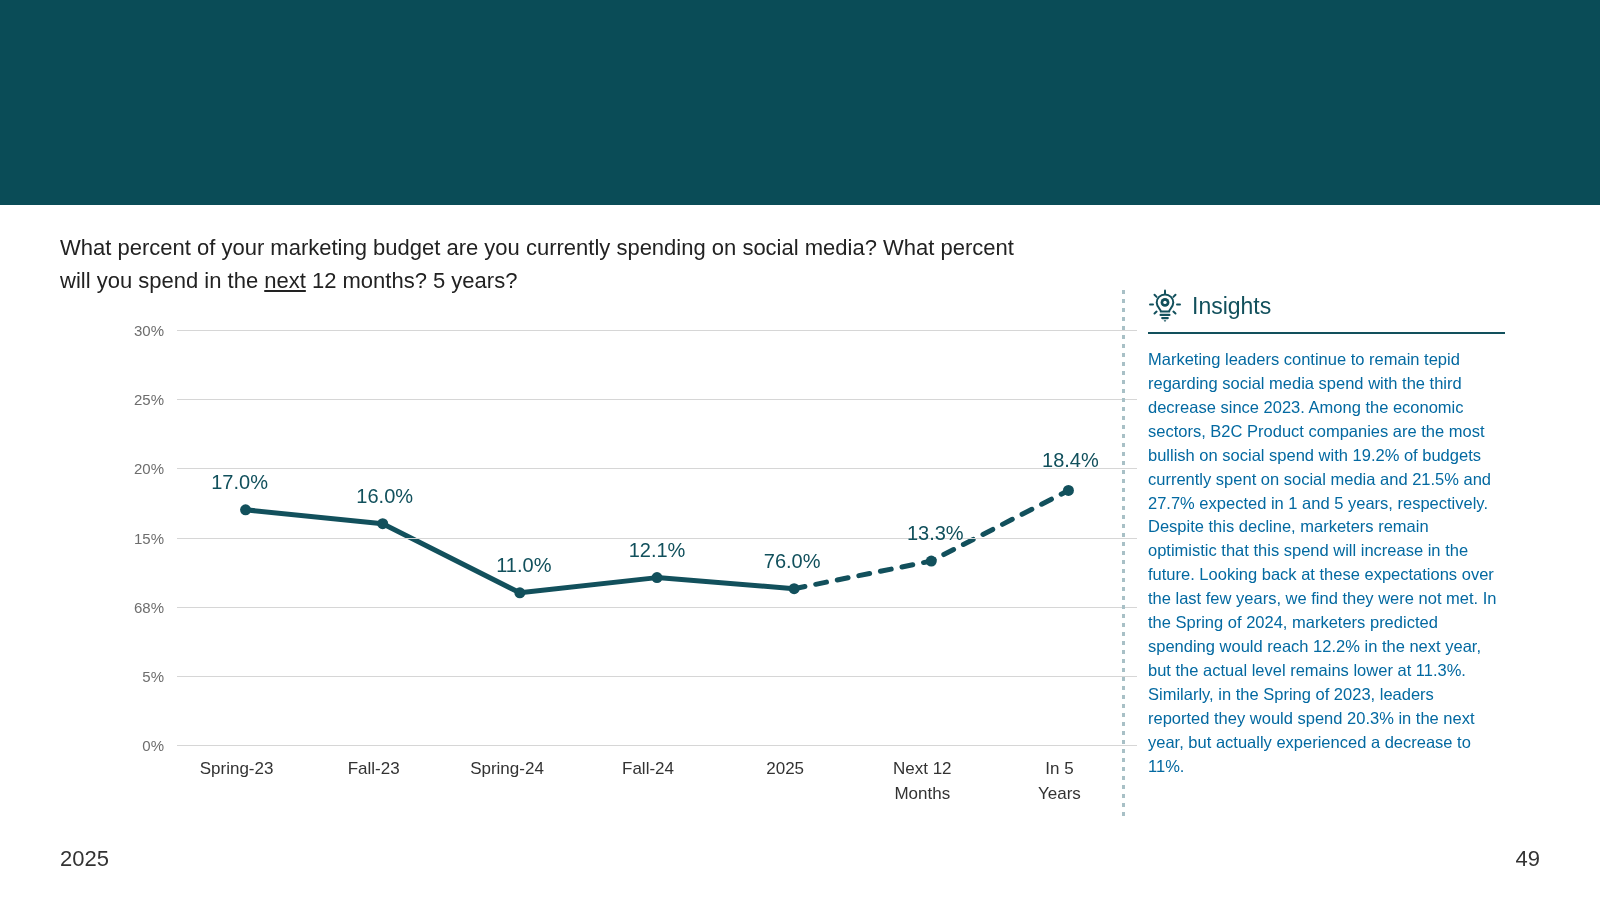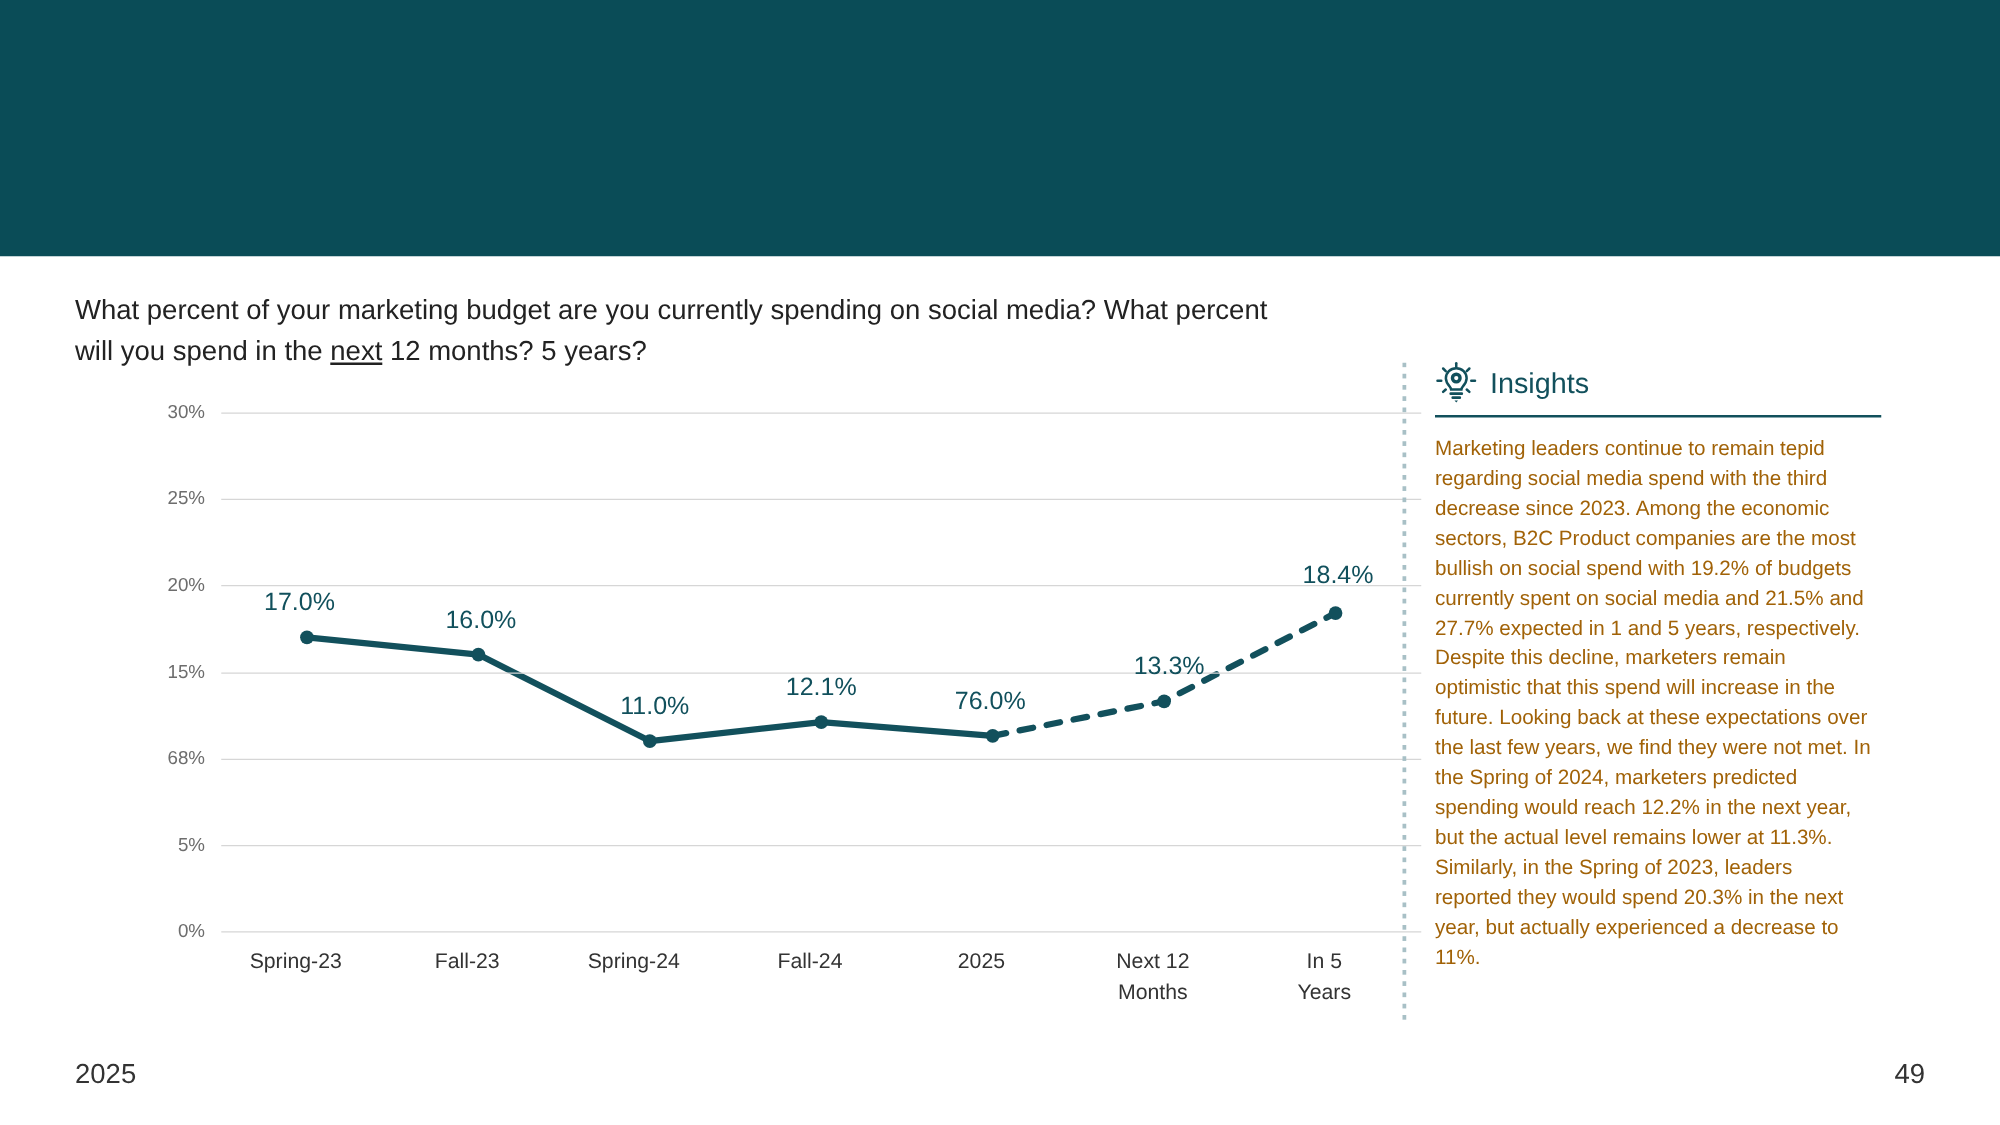--- a/index.html
+++ b/index.html
@@ -118,21 +118,21 @@
     position: absolute; left: 1148px; top: 284px;
     width: 372px;
   }
   .insights-head { display: flex; align-items: center; gap: 10px; height: 44px; }
   .bulb-icon { width: 34px; height: 34px; flex: 0 0 34px; }
   .insights-title { font-size: 23px; color: #12505c; }
   .insights-rule { margin-top: 4px; width: 357px; height: 2px; background: #12505c; }
   .insights-body {
     margin-top: 14px;
     font-size: 16.5px;
-    color: #a16207;
+    color: #0369a1;
     line-height: 1.45;
     width: 350px;
   }
 
   
   .footer-year {
     position: absolute; left: 60px; bottom: 28px;
     font-size: 22px; color: #333333;
   }
   .footer-page {

